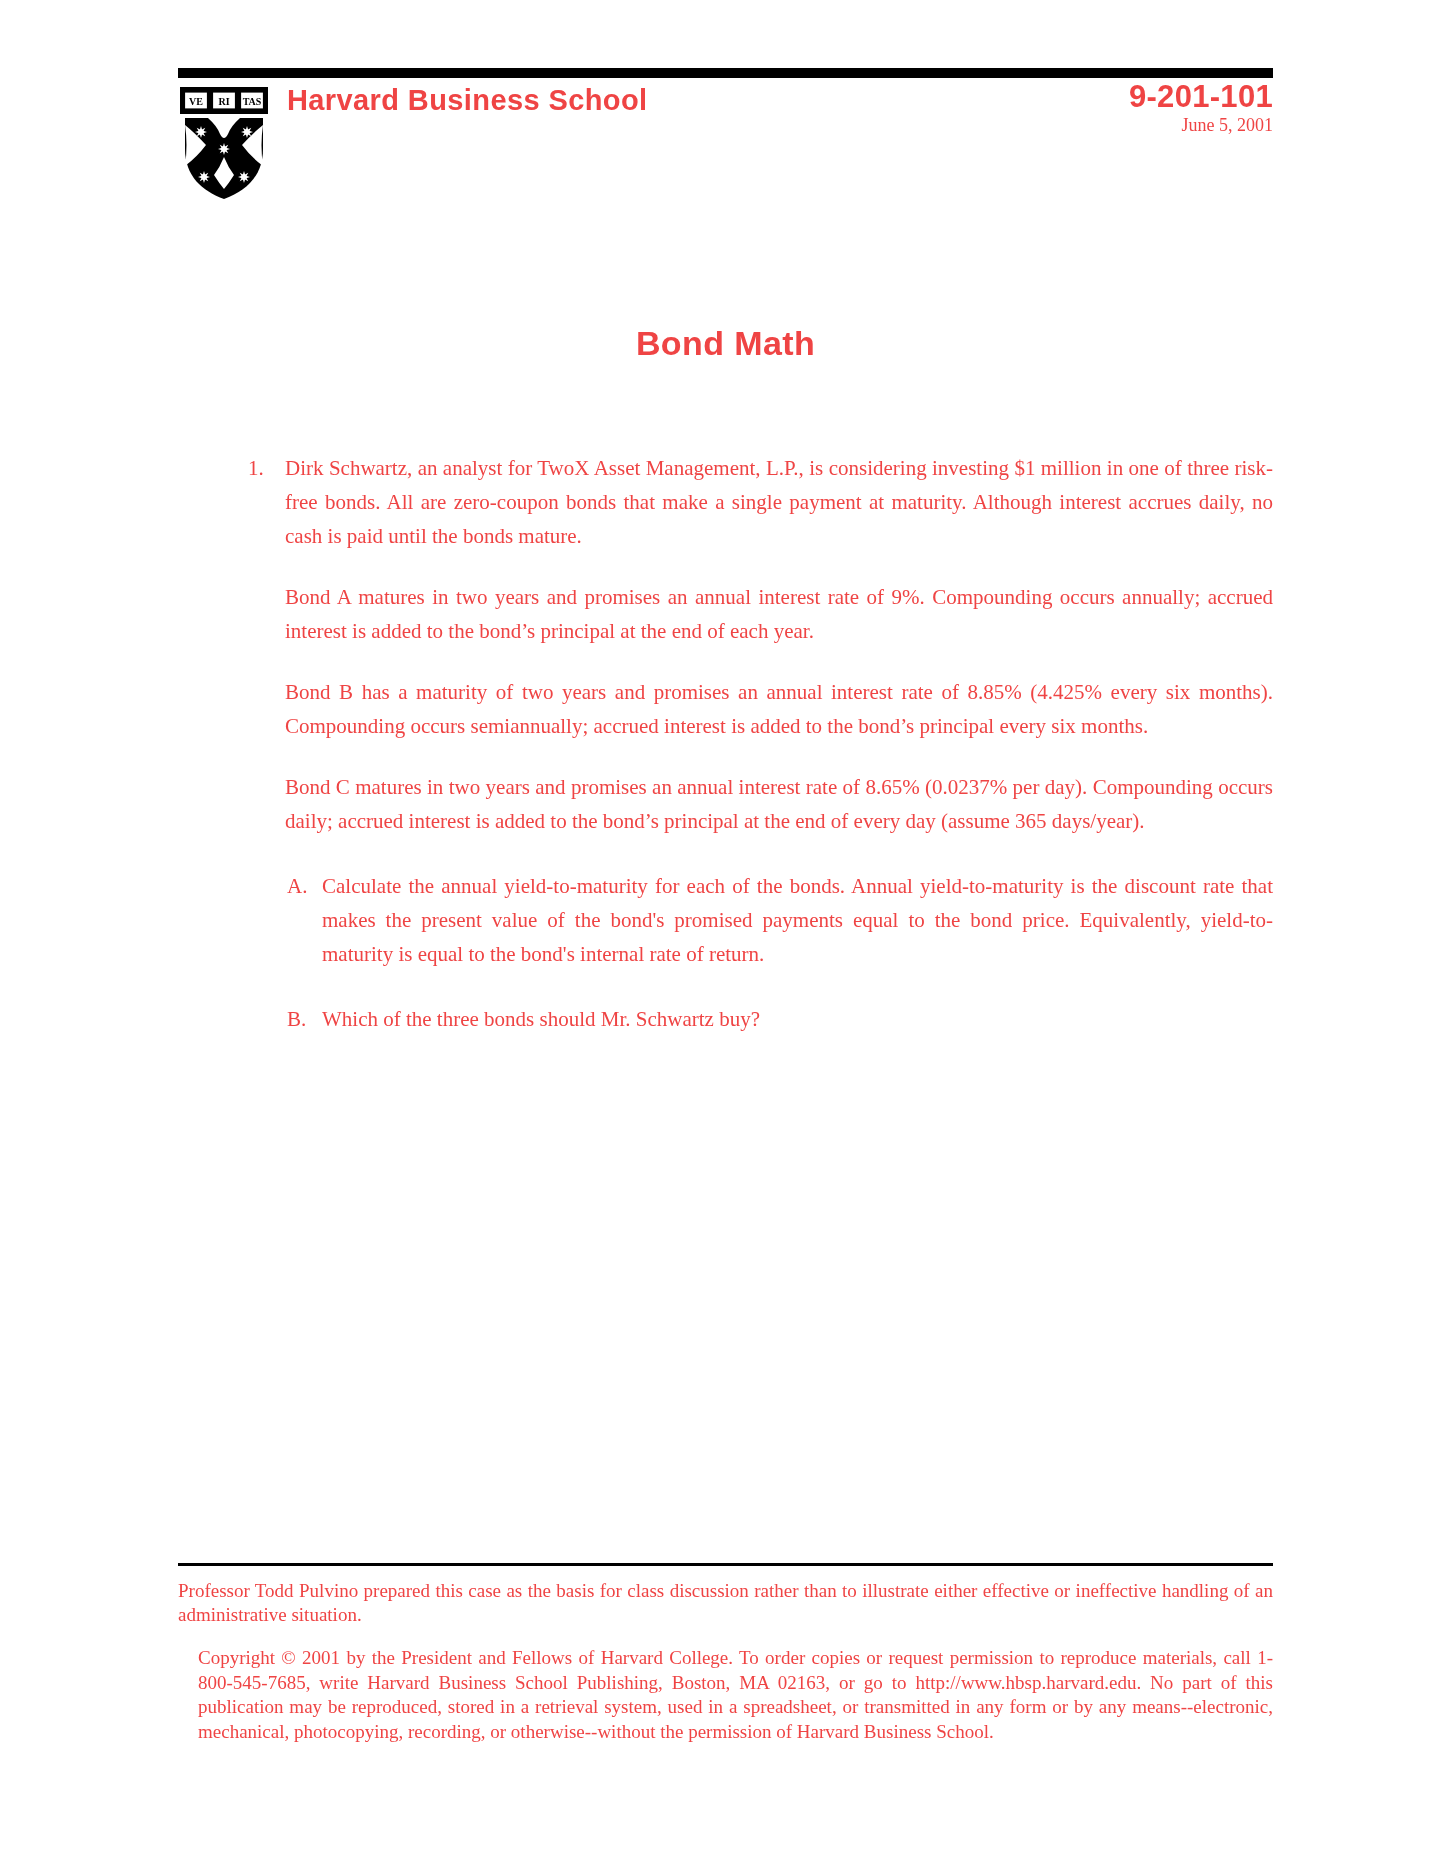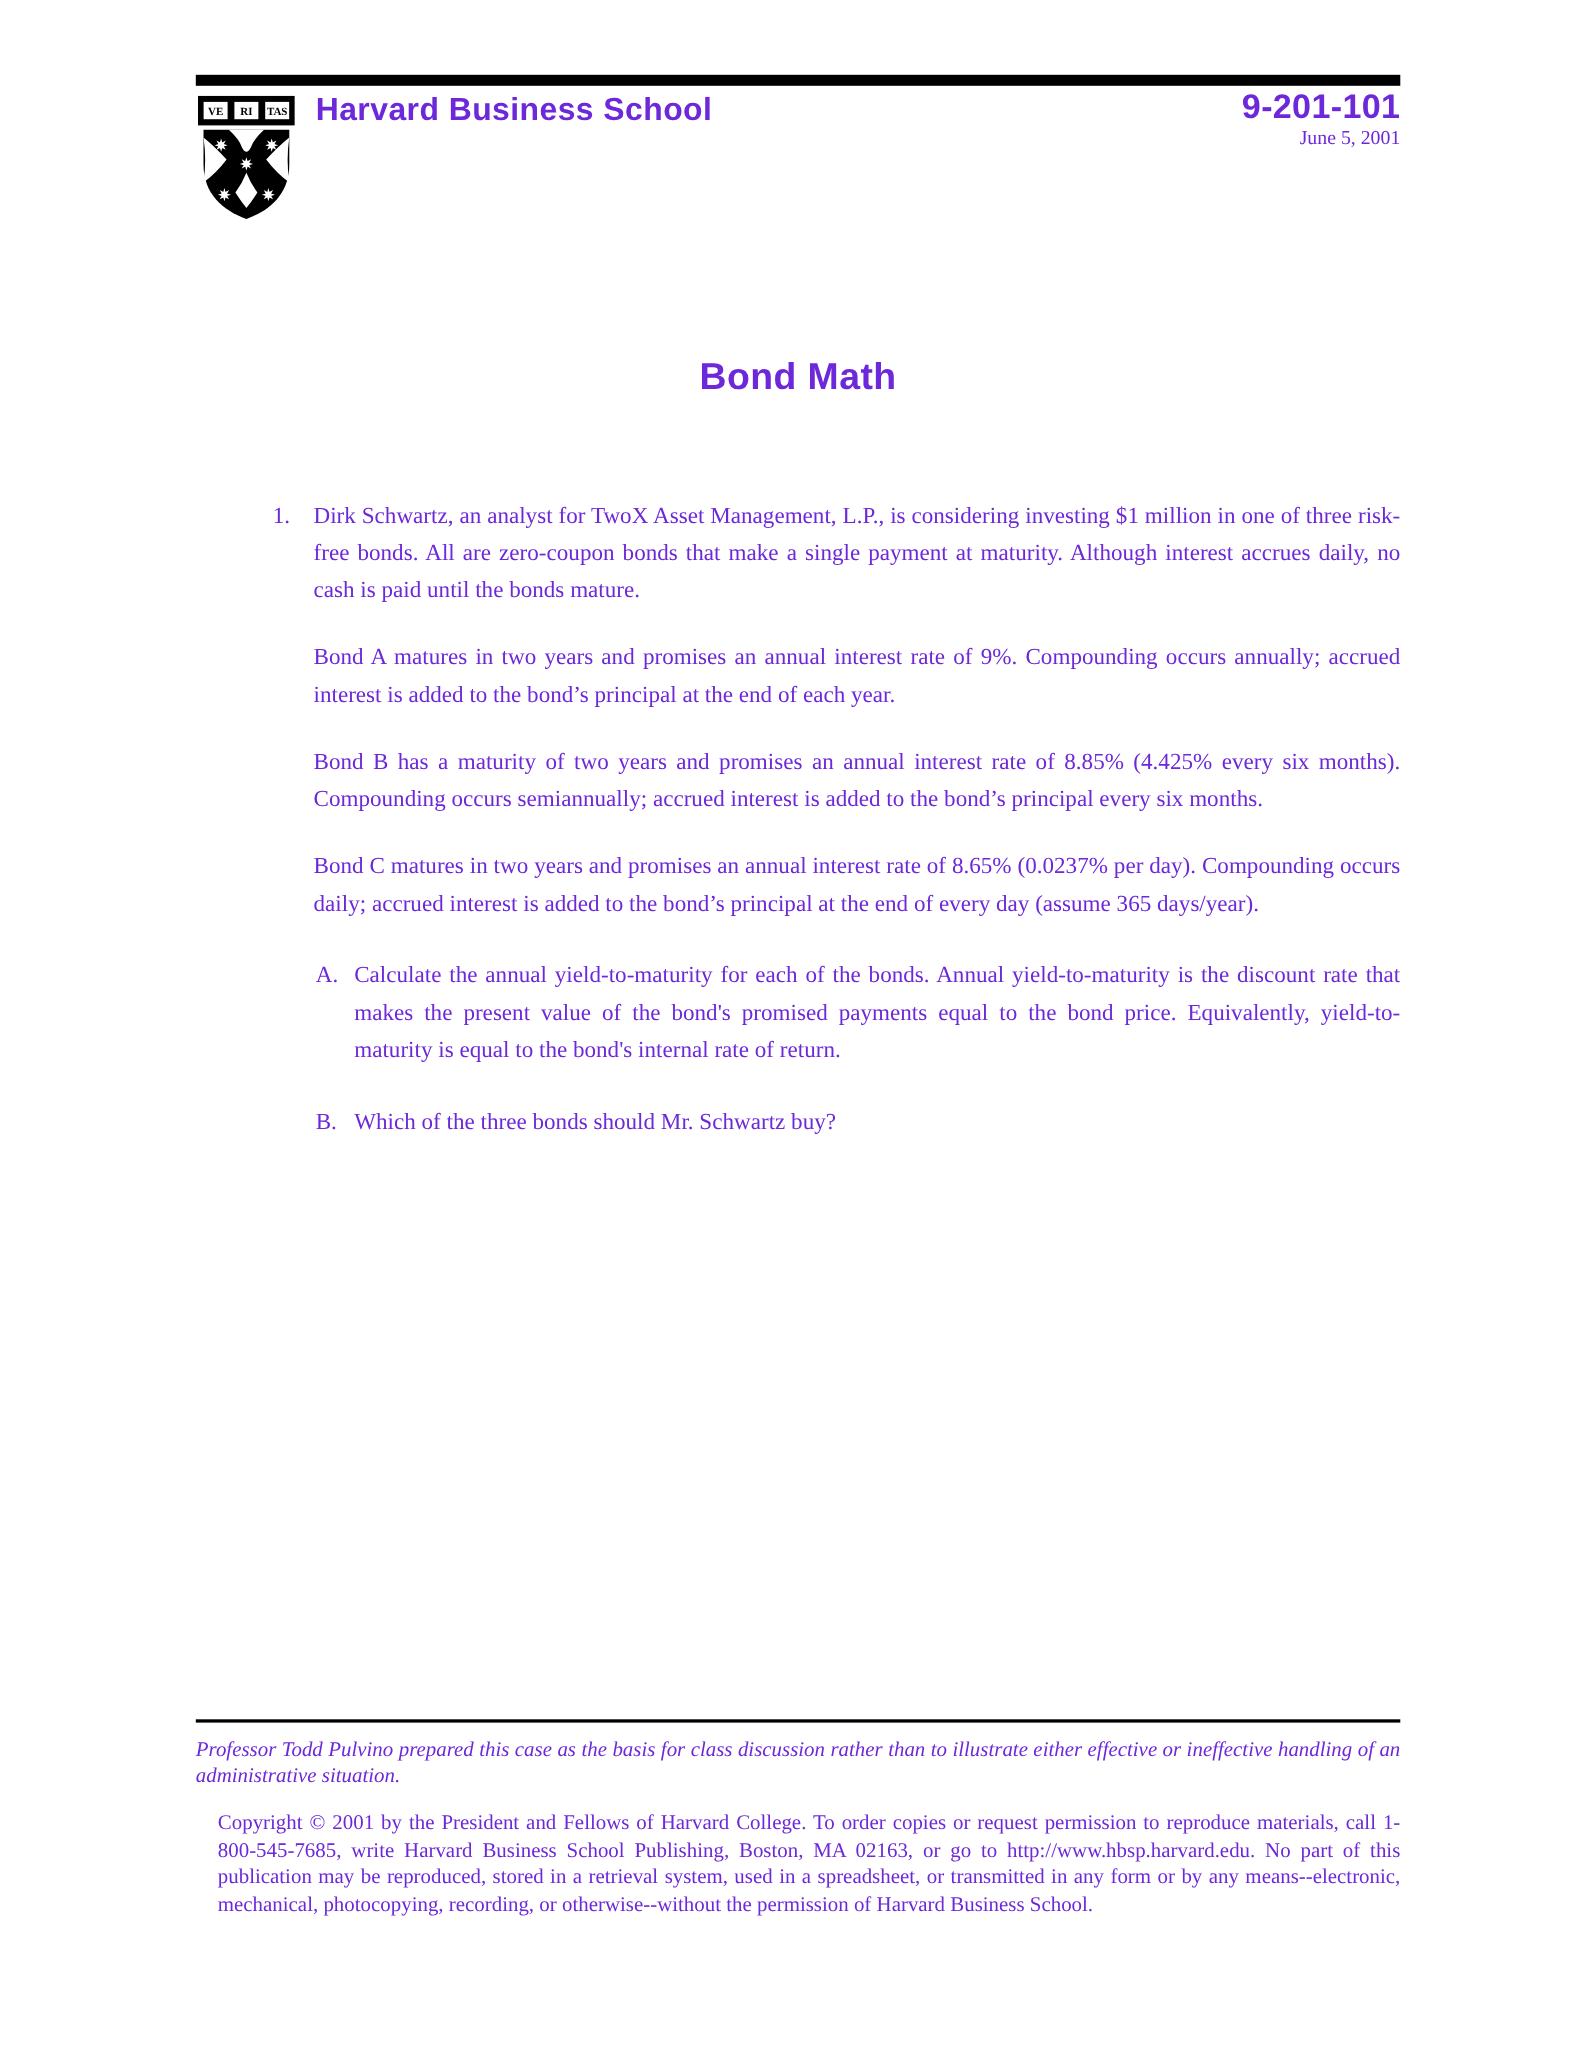--- a/index.html
+++ b/index.html
@@ -1,21 +1,21 @@
 <!DOCTYPE html>
 <html><head>
 <meta charset="utf-8">
 <style>
   html, body { margin: 0; padding: 0; background: #ffffff; }
   .page {
     position: relative;
     width: 1445px;
     height: 1870px;
     background: #ffffff;
-    color: #6d28d9;
+    color: #ef4444;
     font-family: "Liberation Serif", serif;
     overflow: hidden;
   }
 
   
   .top-rule {
     position: absolute;
     left: 178px;
     top: 68px;
     width: 1095px;
@@ -113,21 +113,20 @@
     left: 178px;
     top: 1563px;
     width: 1095px;
   }
   .footer-rule {
     height: 3px;
     background: #000;
   }
   .attribution {
     margin-top: 13px;
-    font-style: italic;
     font-size: 19px;
     line-height: 24px;
     text-align: justify;
   }
   .copyright {
     margin-top: 16px;
     font-size: 19px;
     line-height: 24.5px;
     text-align: justify;
     margin-left: 20px;

